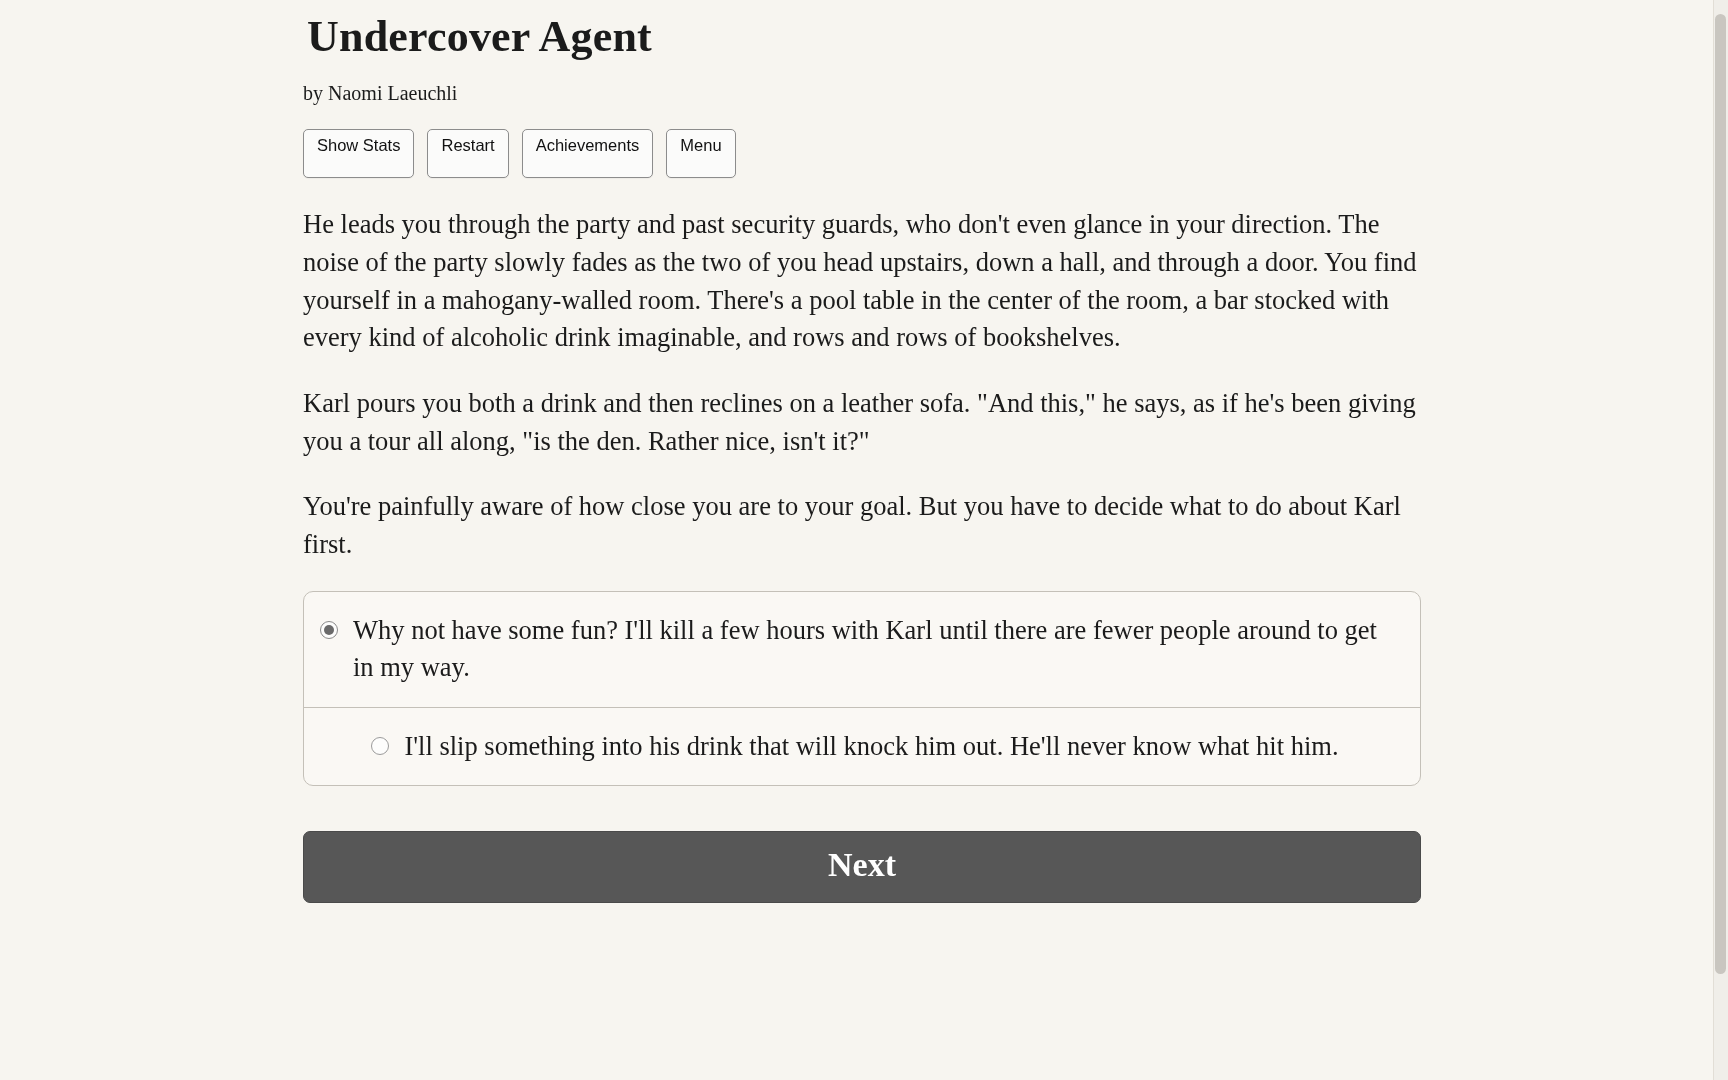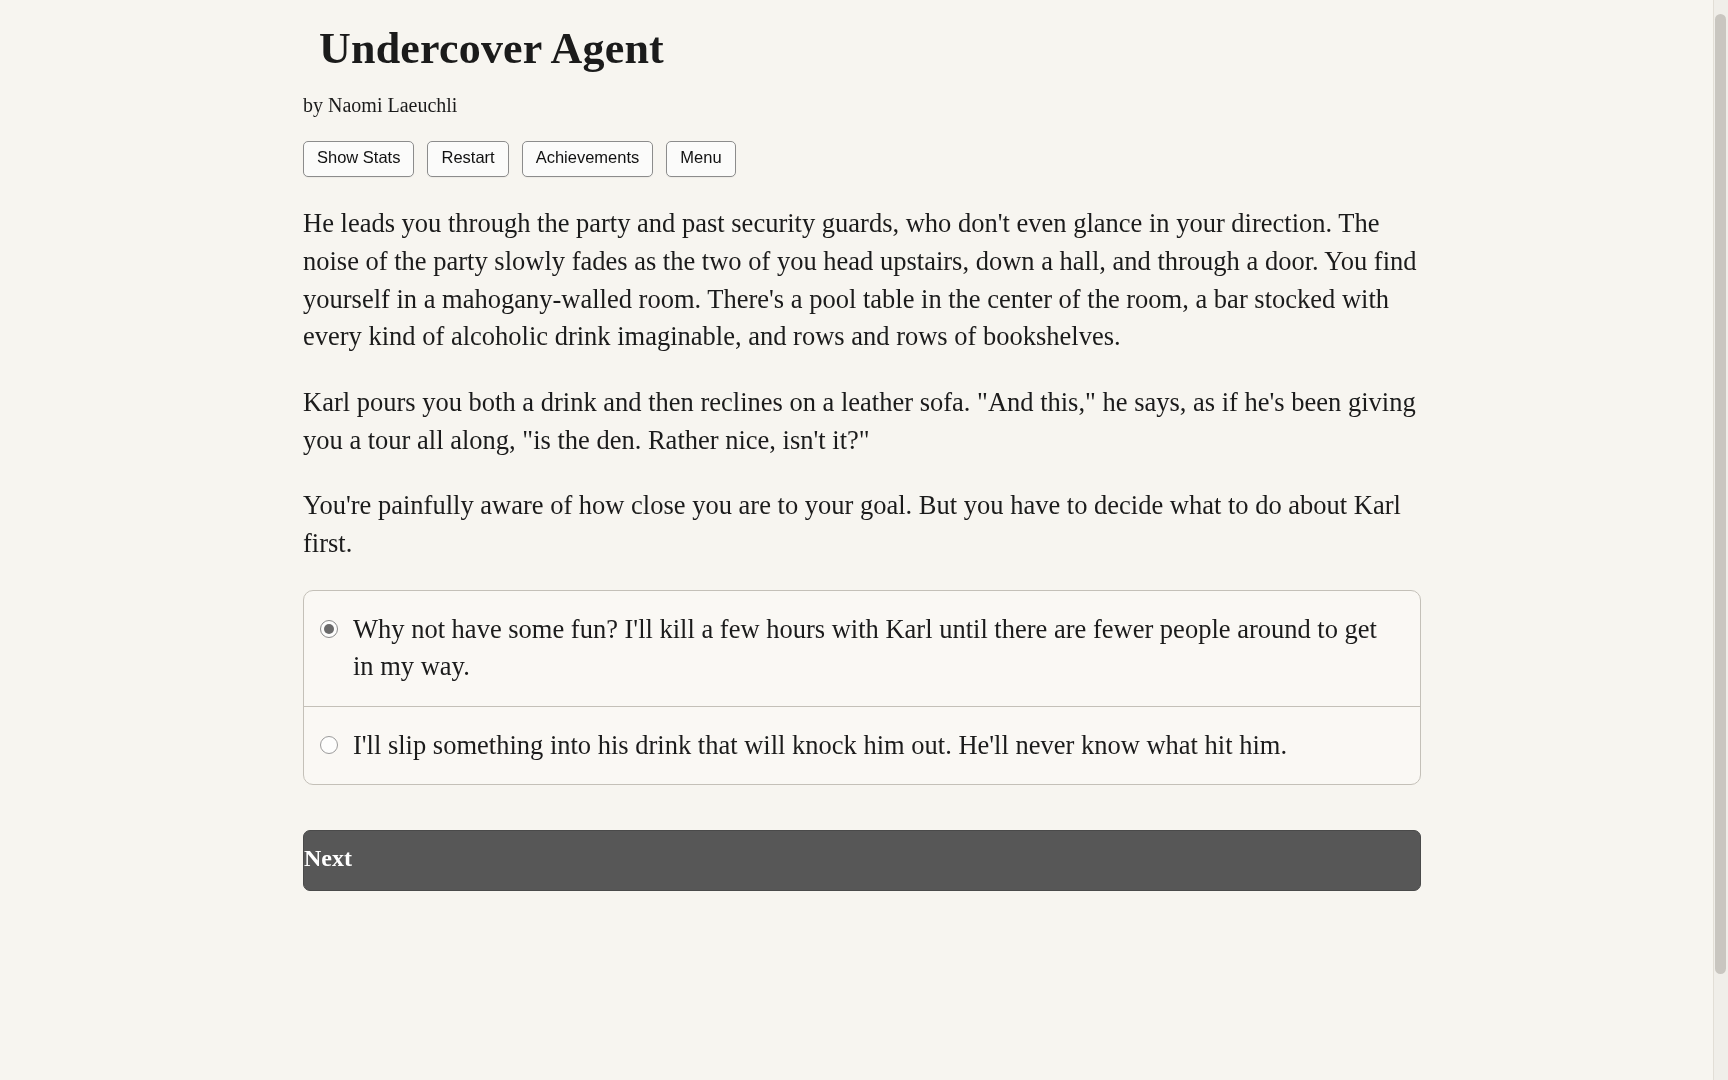--- a/index.html
+++ b/index.html
@@ -24,21 +24,21 @@
   .content {
     position: absolute;
     left: 303px;
     top: 0px;
     width: 1120px;
   }
   h1.title {
     font-family: "Liberation Serif", serif;
     font-size: 44px;
     font-weight: 700;
-    margin: 16px;
+    margin: 4px;
     padding-top: 8px;
     letter-spacing: 0.2px;
     line-height: 1.15;
   }
   .byline {
     font-size: 20px;
     margin-top: 19px;
     margin-bottom: 0;
     font-weight: 400;
   }
@@ -47,21 +47,21 @@
     display: flex;
     gap: 13px;
     align-items: center;
   }
   .ui-button {
     font-family: "Liberation Sans", sans-serif;
     font-size: 16.5px;
     background: #fbfbfa;
     border: 1px solid #8c8c8c;
     border-radius: 5px;
-    padding: 6px 13px 9px 13px;
+    padding: 6px 13px 22px 13px;
     color: #111;
     cursor: pointer;
     line-height: 1.2;
     box-shadow: 0 1px 1px rgba(0,0,0,0.04);
   }
   .story p {
     font-size: 26.5px;
     line-height: 1.42;
     margin: 0 0 28px 0;
     text-align: left;
@@ -80,20 +80,21 @@
   }
   .choice {
     display: flex;
     align-items: flex-start;
     padding: 20px 20px 20px 16px;
     border-bottom: 1px solid #c4c0b8;
     cursor: pointer;
   }
   .choice:last-child {
     border-bottom: none;
+    justify-content: center;
   }
   .radio {
     flex: 0 0 auto;
     width: 18px;
     height: 18px;
     border-radius: 50%;
     border: 1px solid #9b9b9b;
     background: #fdfdfc;
     margin-top: 9px;
     margin-right: 15px;
@@ -120,22 +121,23 @@
     padding-right: 10px;
   }
   .next-button {
     margin-top: 45px;
     width: 1118px;
     background: #575757;
     color: #ffffff;
     border: 1px solid #4a4a4a;
     border-radius: 7px;
     font-family: "Liberation Serif", serif;
-    font-size: 24px;
+    font-size: 34px;
     font-weight: 700;
+    text-align: center;
     padding: 14px 0 18px 0;
     cursor: pointer;
     box-sizing: border-box;
   }
   .scrollbar-track {
     position: absolute;
     right: 0;
     top: 0;
     width: 15px;
     height: 1080px;

